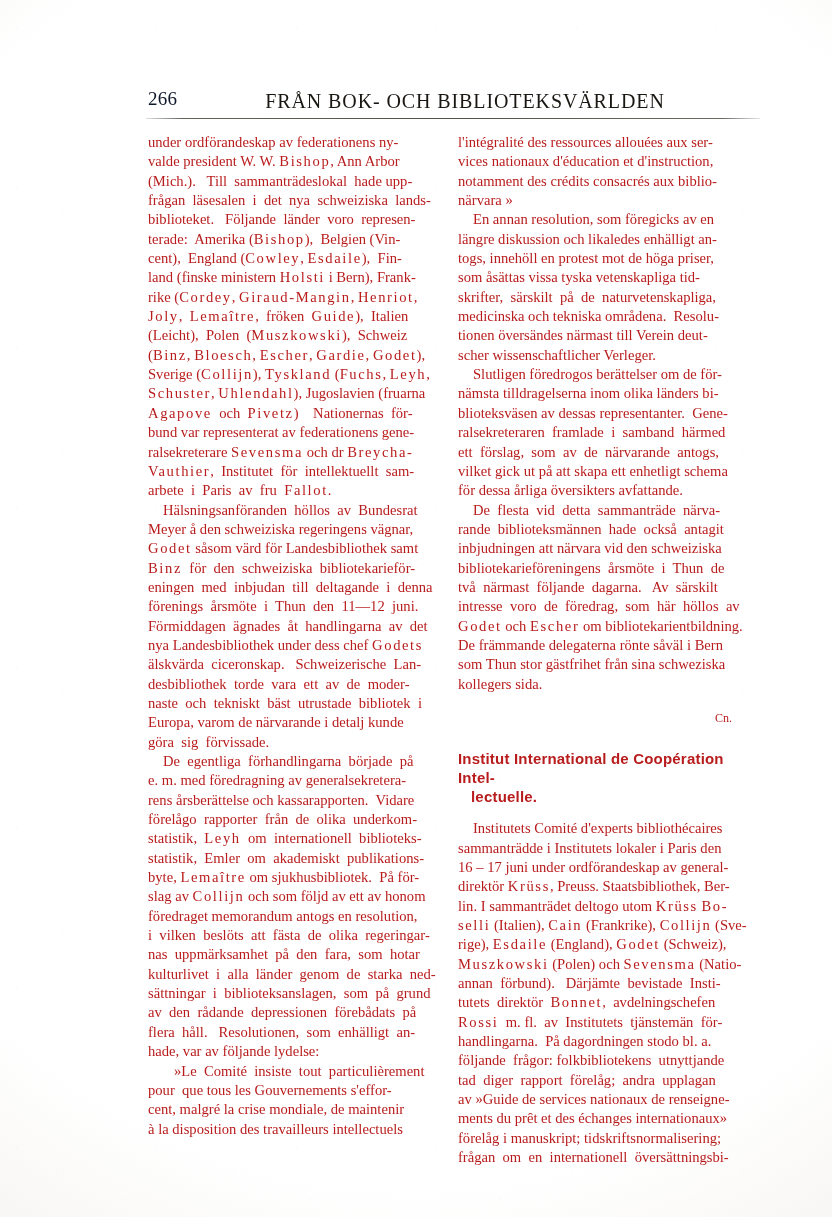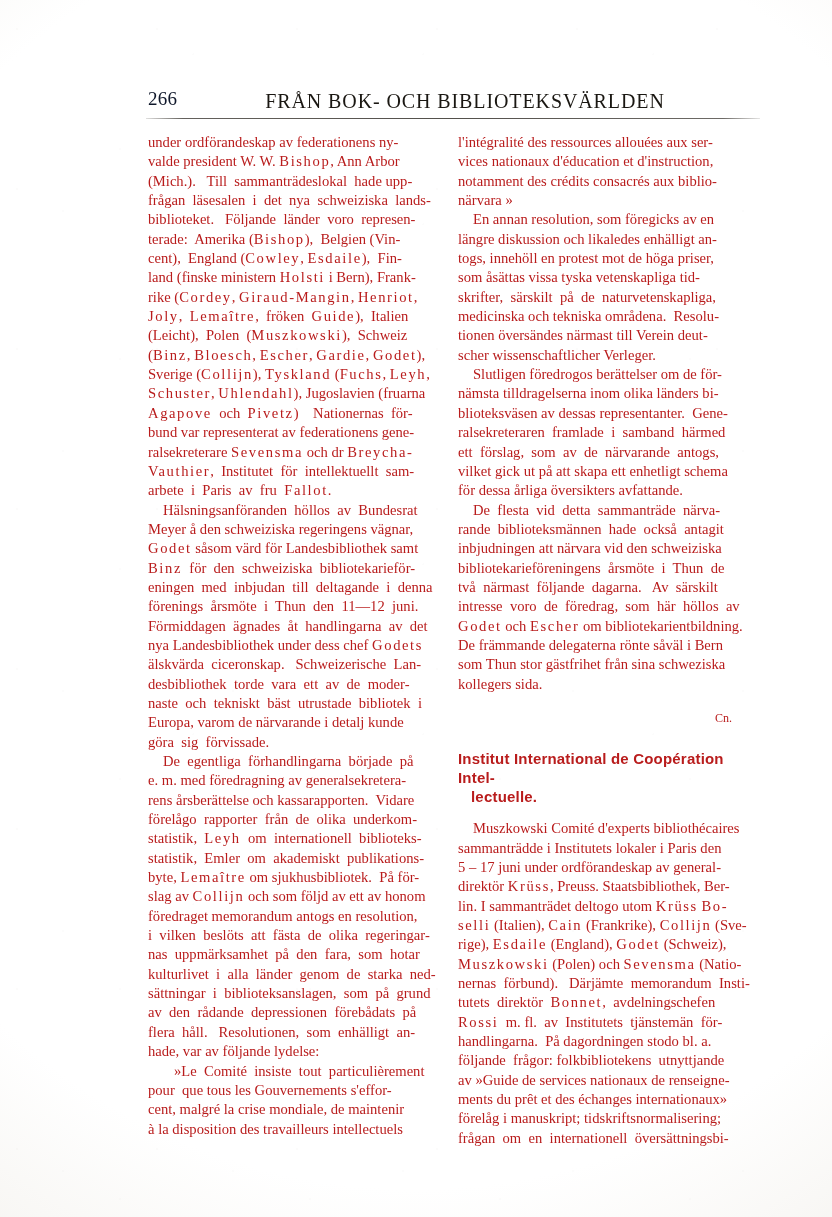--- a/index.html
+++ b/index.html
@@ -240,32 +240,33 @@
         <span class="ln">kollegers sida.</span>
       </div>
     </div>
   <span class="sig">Cn.</span>
   <div class="secthead">
     <span class="ln">Institut International de Coopération Intel-</span>
     <span class="ln2">lectuelle.</span>
   </div>
   <div id="right-section-body">
       <div class="para">
-        <span class="ln ind">Muszkowski Comité d'experts bibliothécaires</span>
+        <span class="ln ind">Institutets Comité d'experts bibliothécaires</span>
         <span class="ln">sammanträdde i Institutets lokaler i Paris den</span>
-        <span class="ln">5 – 17 juni under ordförandeskap av general-</span>
+        <span class="ln">16 – 17 juni under ordförandeskap av general-</span>
         <span class="ln">direktör <span class="sp">Krüss</span>, Preuss. Staatsbibliothek, Ber-</span>
         <span class="ln">lin. I sammanträdet deltogo utom <span class="sp">Krüss</span> <span class="sp">Bo-</span></span>
         <span class="ln"><span class="sp">selli</span> (Italien), <span class="sp">Cain</span> (Frankrike), <span class="sp">Collijn</span> (Sve-</span>
         <span class="ln">rige), <span class="sp">Esdaile</span> (England), <span class="sp">Godet</span> (Schweiz),</span>
         <span class="ln"><span class="sp">Muszkowski</span> (Polen) och <span class="sp">Sevensma</span> (Natio-</span>
-        <span class="ln">nernas  förbund).   Därjämte  memorandum  Insti-</span>
+        <span class="ln">annan  förbund).   Därjämte  bevistade  Insti-</span>
         <span class="ln">tutets  direktör  <span class="sp">Bonnet</span>,  avdelningschefen</span>
         <span class="ln"><span class="sp">Rossi</span>  m. fl.  av  Institutets  tjänstemän  för-</span>
         <span class="ln">handlingarna.  På dagordningen stodo bl. a.</span>
         <span class="ln">följande  frågor: folkbibliotekens  utnyttjande</span>
+        <span class="ln">tad  diger  rapport  förelåg;  andra  upplagan</span>
         <span class="ln">av »Guide de services nationaux de renseigne-</span>
         <span class="ln">ments du prêt et des échanges internationaux»</span>
         <span class="ln">förelåg i manuskript; tidskriftsnormalisering;</span>
         <span class="ln">frågan  om  en  internationell  översättningsbi-</span>
       </div>
     </div>
 </div>
 
 </body></html>

